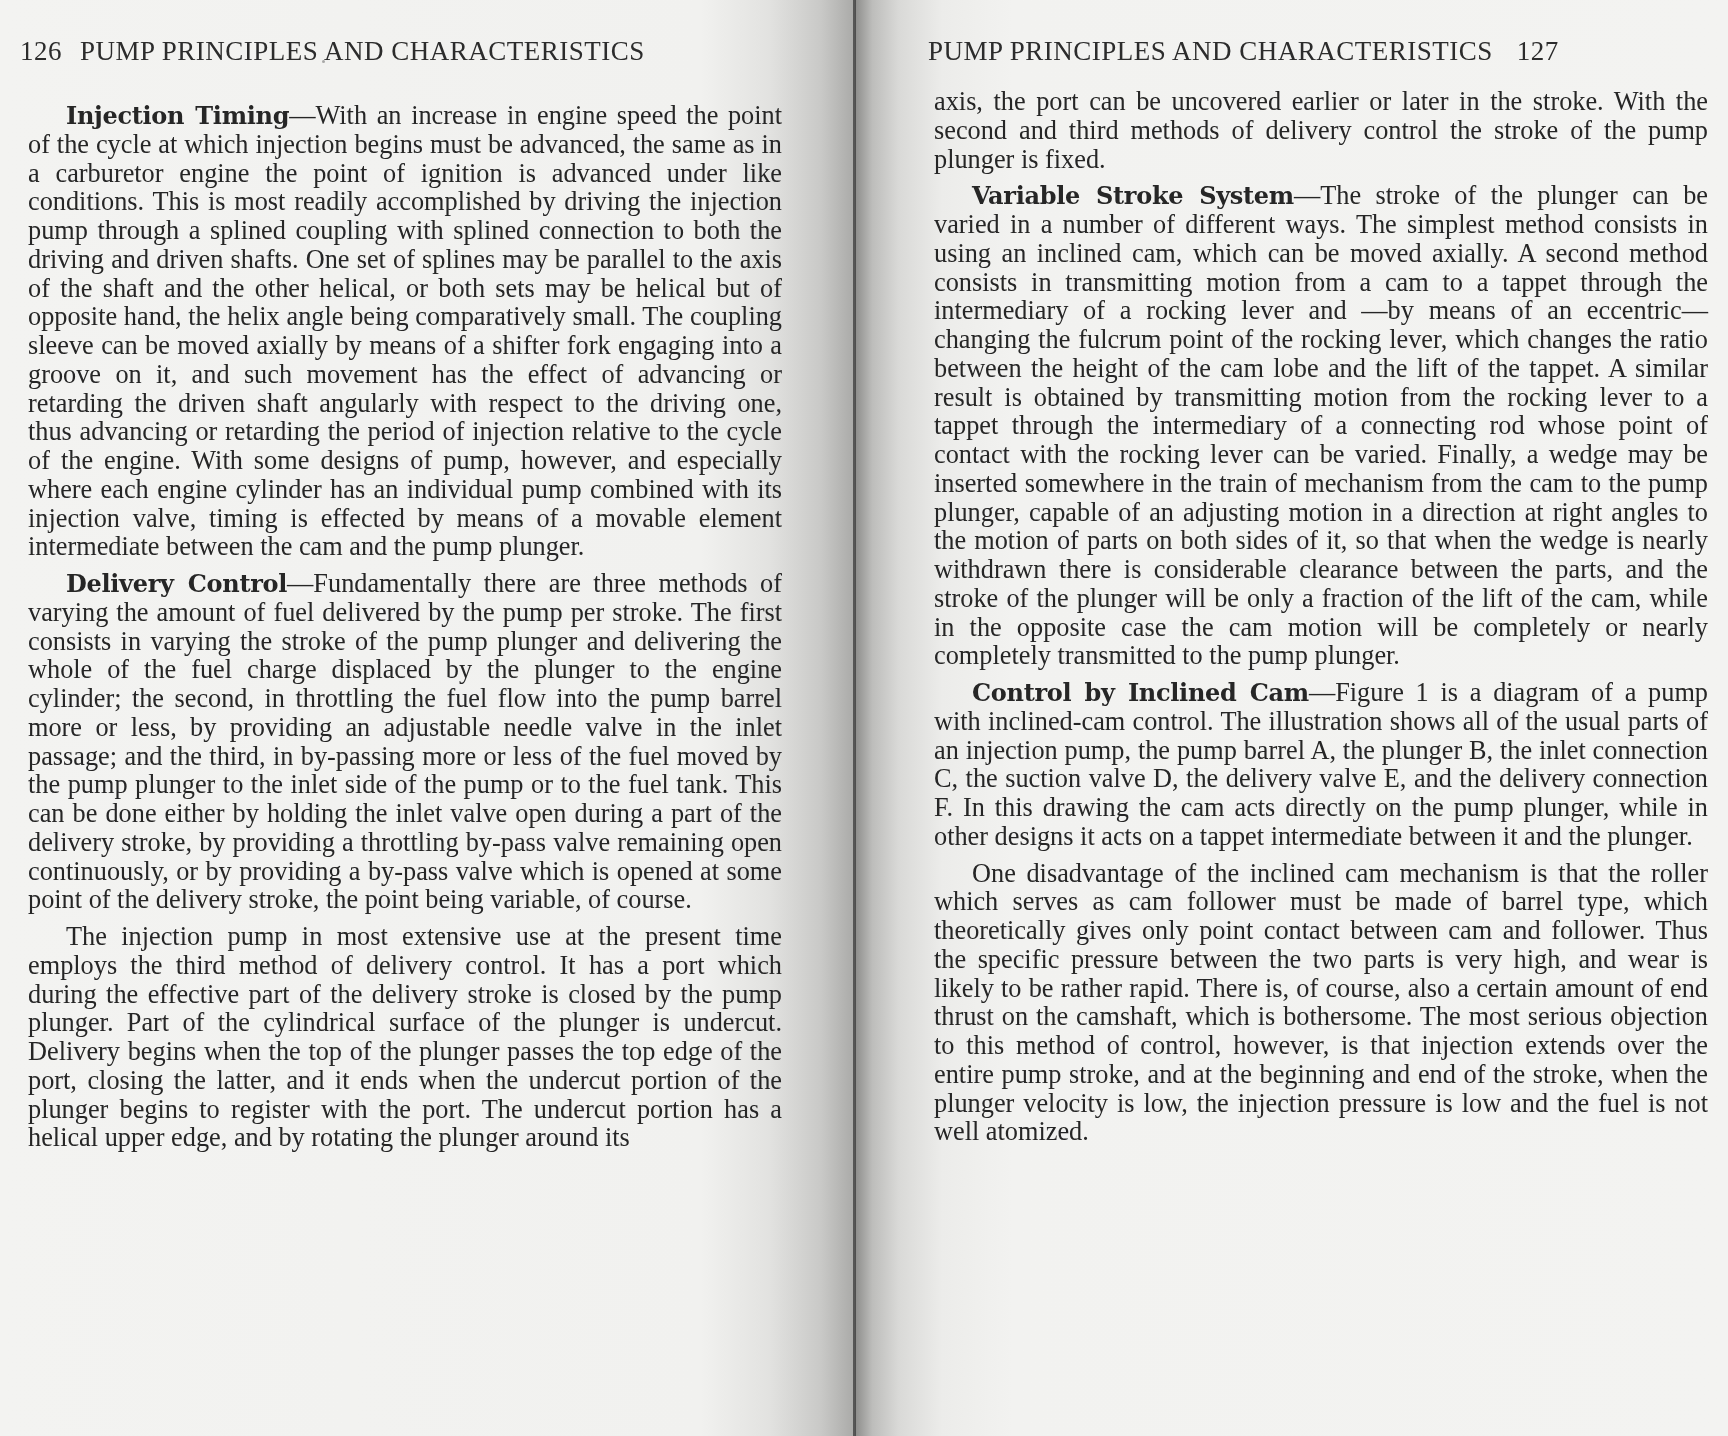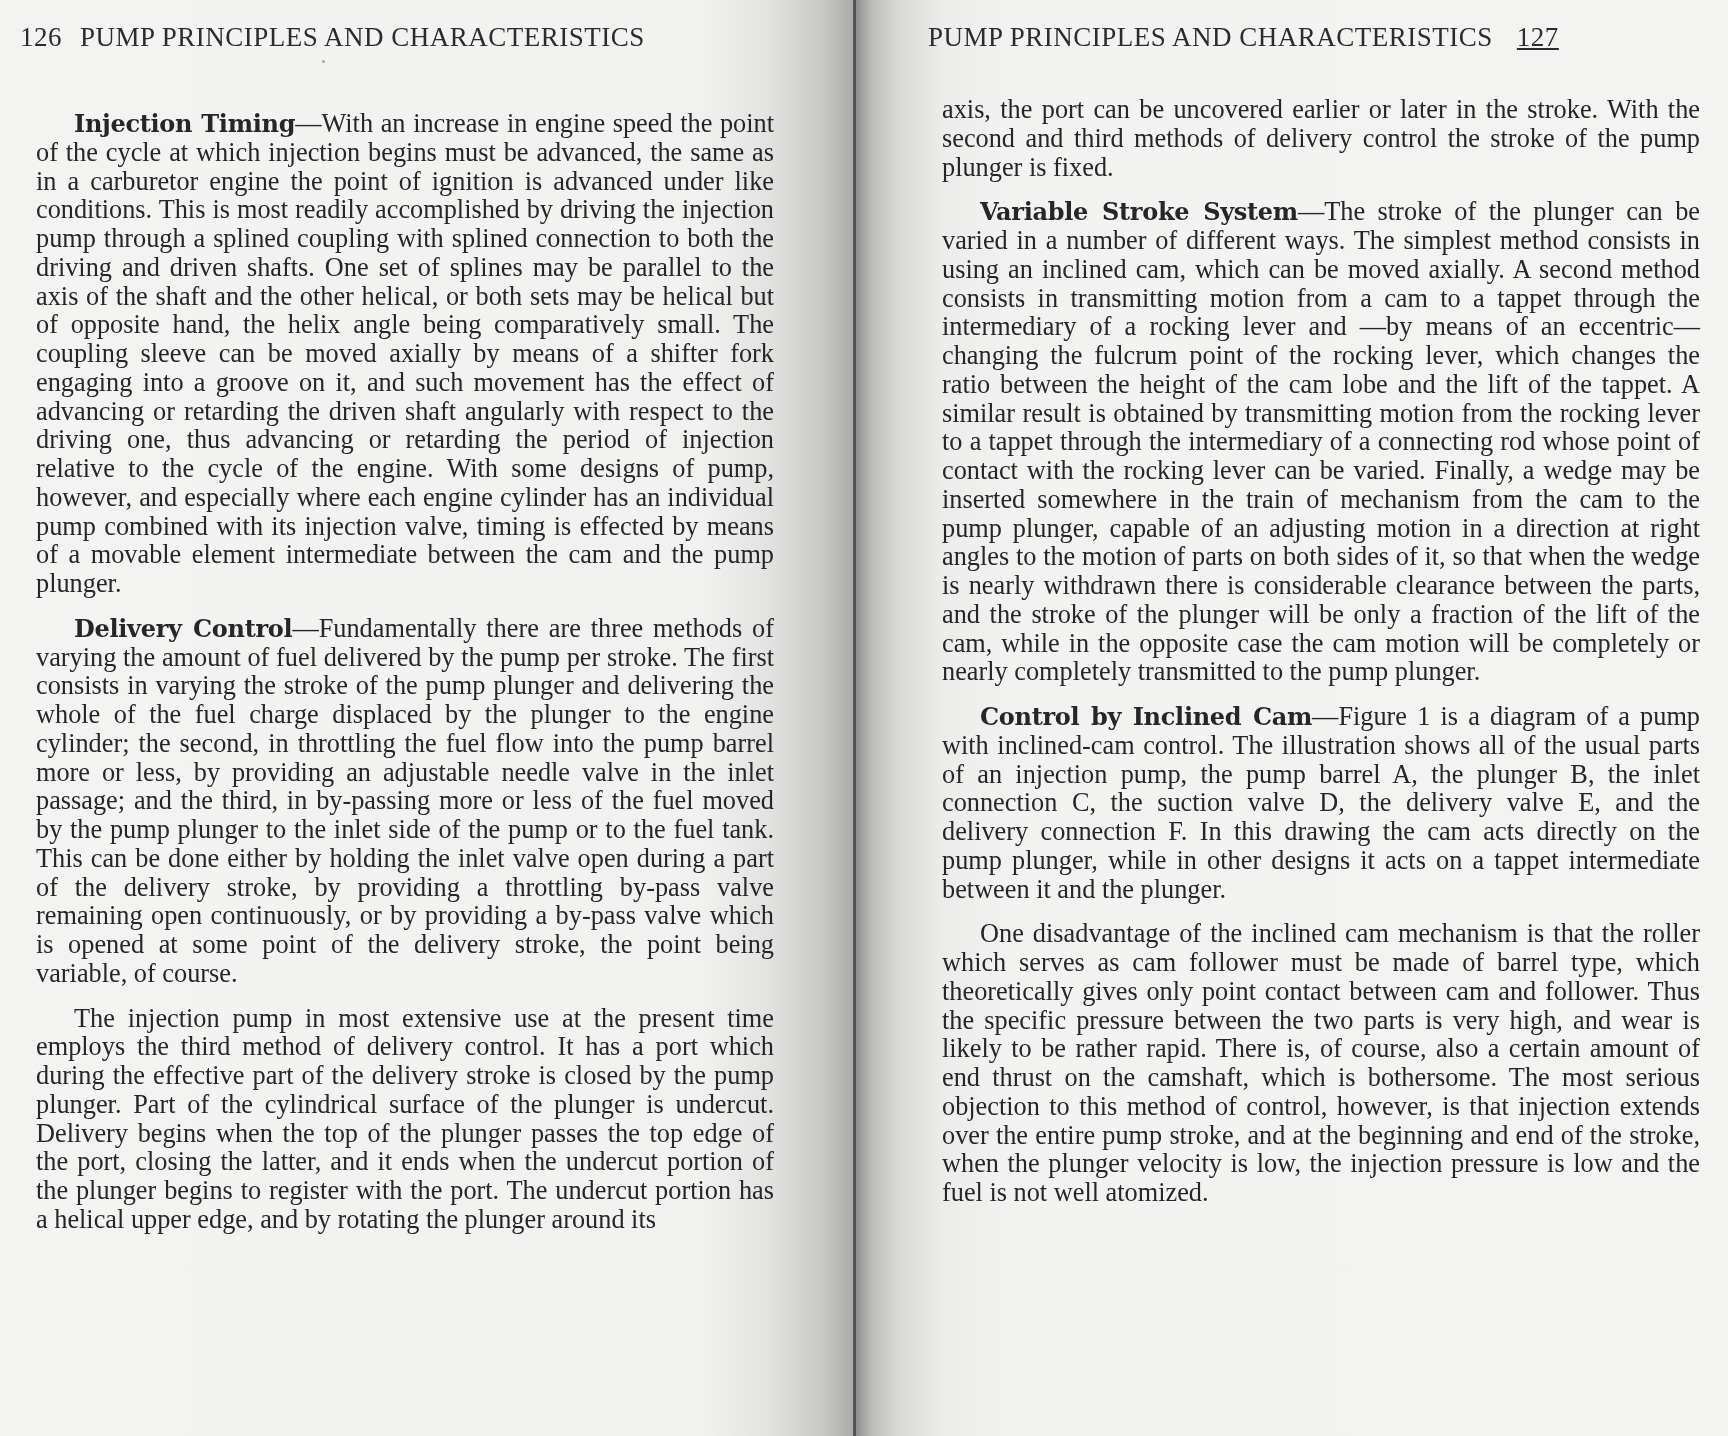--- a/index.html
+++ b/index.html
@@ -23,35 +23,35 @@
     width: 873px;
     background: linear-gradient(to right, #8c8c8a 0%, #bdbdbb 2%, #d9d9d7 5%, #ececea 10%, #f2f2f0 18%, #f3f3f1 100%);
     padding: 0 0 0 938px;
     padding-left: 83px;
   }
   .gutter-line {
     position: absolute; left: 853px; top: 0; width: 3px; height: 1436px;
     background: #3a3a3a; opacity: 0.75;
   }
   .running-head {
-    position: absolute; top: 22px; font-size: 27px; letter-spacing: 0.5px;
+    position: absolute; top: 36px; font-size: 27px; letter-spacing: 0.5px;
     color: #2c2c2c; white-space: nowrap;
   }
   .page-left .running-head { left: 20px; }
   .page-right .running-head { left: 73px; }
   .rh-num { margin-right: 18px; }
-  .page-right .rh-num { margin-left: 24px; margin-right: 12px; text-decoration: underline; }
+  .page-right .rh-num { margin-left: 24px; margin-right: 12px; }
   .body-text {
     position: absolute; top: 94px; width: 772px;
     font-size: 26.3px; line-height: 28.75px; text-align: justify;
     hyphens: manual;
   }
   .page-left .body-text { left: 20px; width: 770px; }
   .page-right .body-text { left: 71px; width: 790px; top: 80px; }
-  .para { margin: 16px; text-indent: 38px; }
+  .para { margin: 8px; text-indent: 38px; }
   .para.noindent { text-indent: 0; }
   .run-in { font-family: "DejaVu Serif", serif; font-weight: bold; font-size: 24px; letter-spacing: -0.3px; }
   .speck { position: absolute; width: 3px; height: 3px; border-radius: 50%; background: #777; opacity: .6; }
 </style>
 </head>
 <body>
 
 <div class="spread">
 
   <div class="page page-left">

